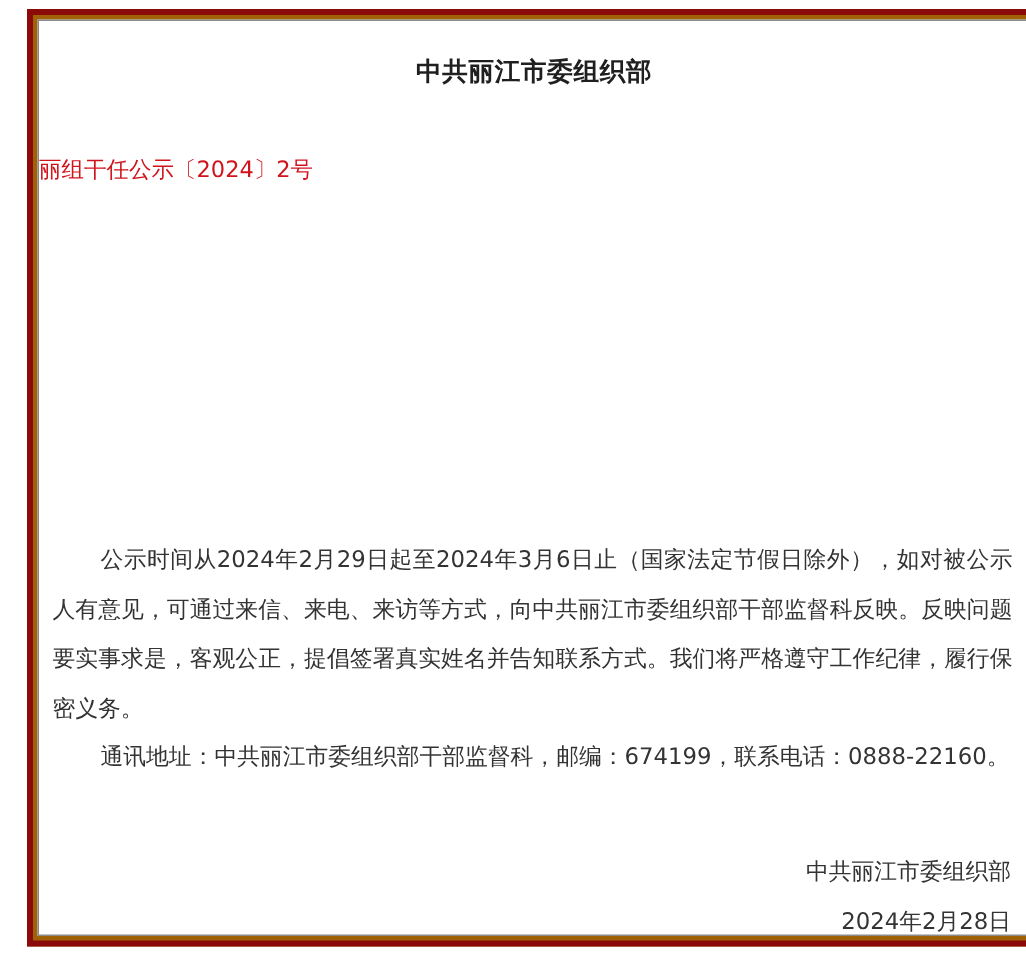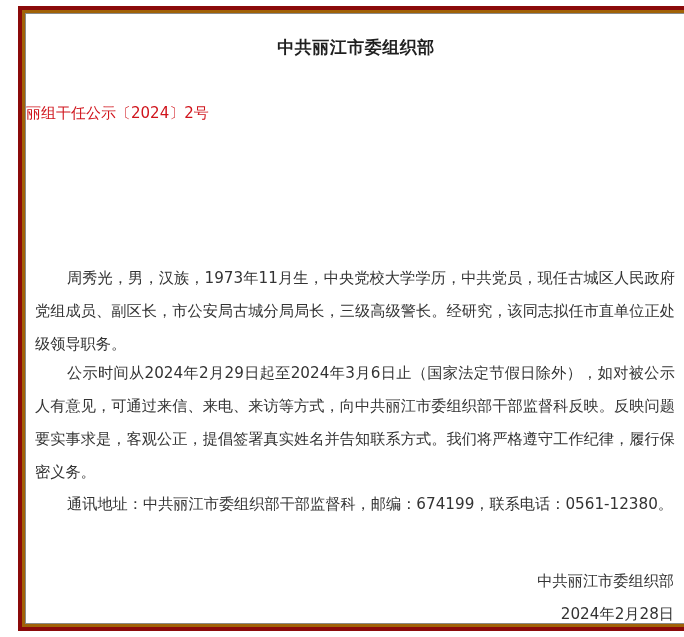--- a/index.html
+++ b/index.html
@@ -89,21 +89,20 @@
   </style>
 </head>
 <body>
 
 <div class="outer-frame">
   <div class="inner-frame">
     <div class="doc">
       <div class="title t1">中共丽江市委组织部</div>
       <div class="doc-number">丽组干任公示〔2024〕2号</div>
 
-      <p class="para p2">周秀光，男，汉族，1973年11月生，中央党校大学学历，中共党员，现任古城区人民政府党组成员、副区长，市公安局古城分局局长，三级高级警长。经研究，该同志拟任市直单位正处级领导职务。</p>
       <p class="para p3">公示时间从2024年2月29日起至2024年3月6日止（国家法定节假日除外），如对被公示人有意见，可通过来信、来电、来访等方式，向中共丽江市委组织部干部监督科反映。反映问题要实事求是，客观公正，提倡签署真实姓名并告知联系方式。我们将严格遵守工作纪律，履行保密义务。</p>
-      <p class="para p4">通讯地址：中共丽江市委组织部干部监督科，邮编：674199，联系电话：0561-12380。</p>
+      <p class="para p4">通讯地址：中共丽江市委组织部干部监督科，邮编：674199，联系电话：0888-22160。</p>
 
       <div class="sign org">中共丽江市委组织部</div>
       <div class="sign date">2024年2月28日</div>
     </div>
   </div>
 </div>
 
 </body></html>

